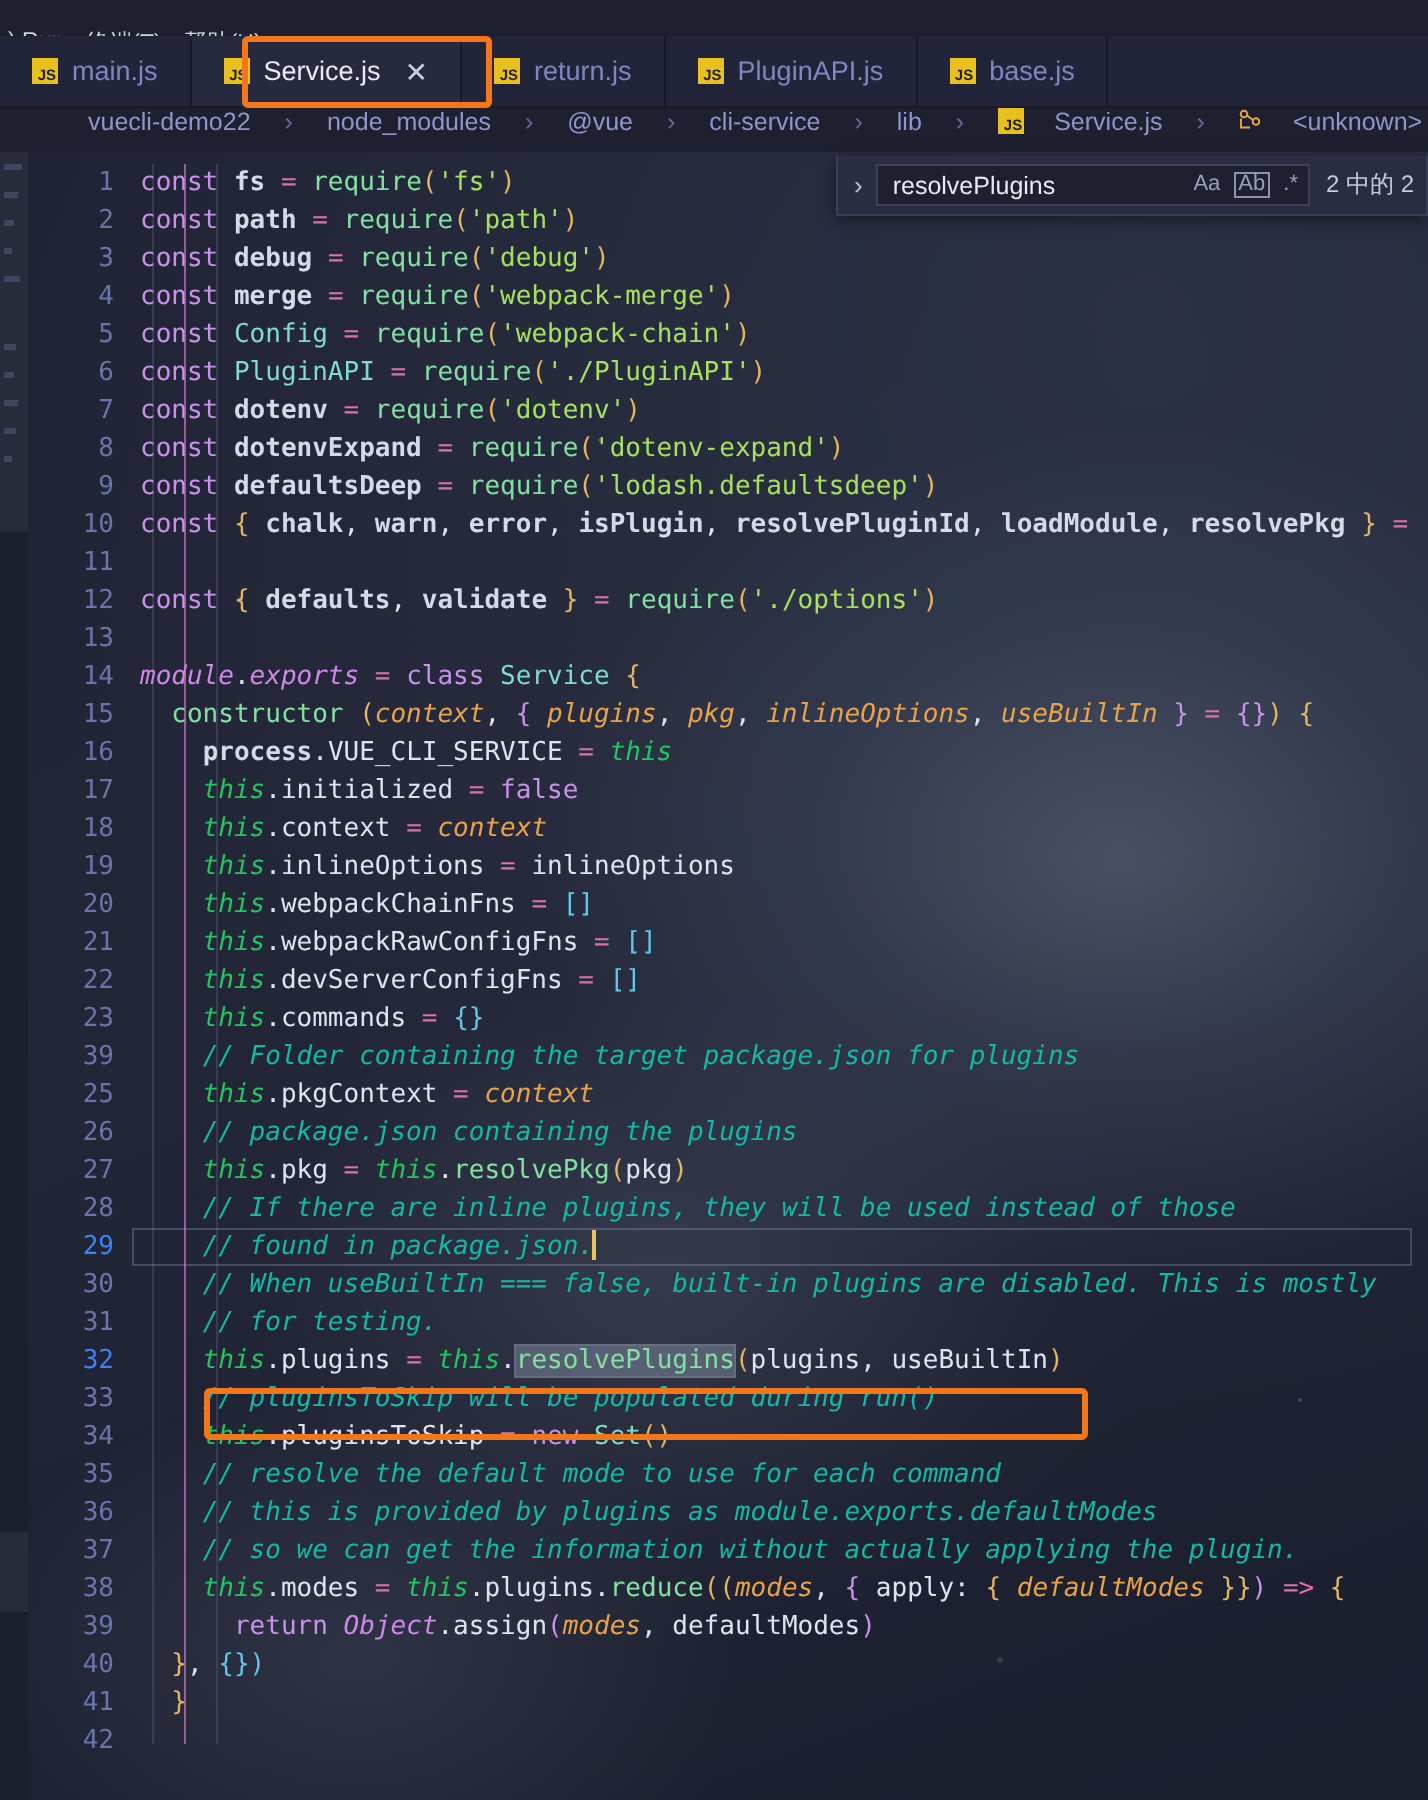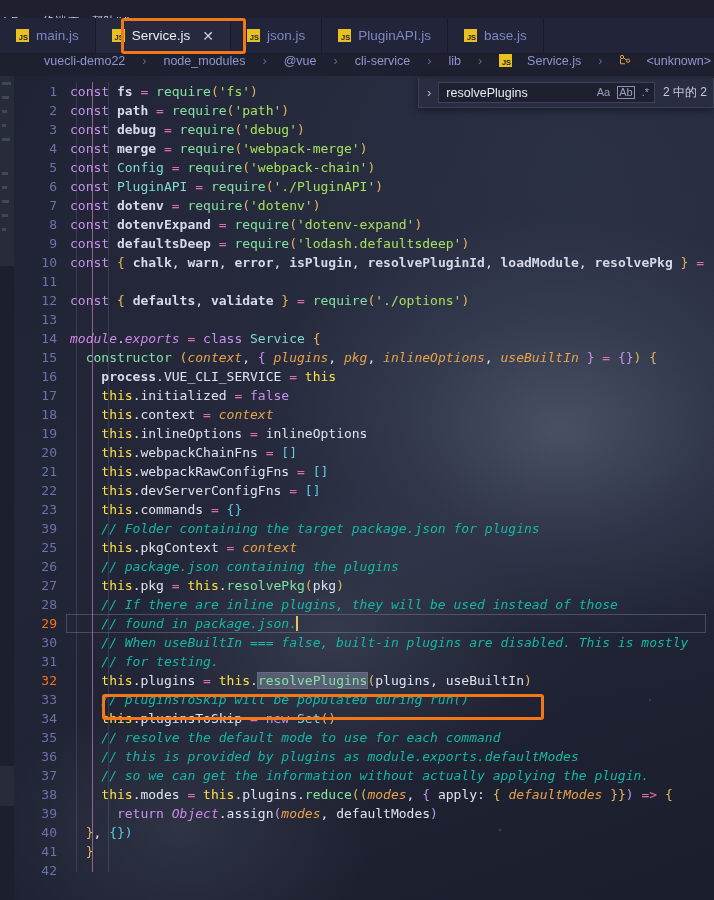--- a/index.html
+++ b/index.html
@@ -109,37 +109,37 @@
   .left-strip .slider {
     position: absolute; left: 0; width: 14px; background: rgba(255,255,255,0.055);
   }
   .gutter {
     width: 52px; flex: 0 0 52px;
     text-align: right; padding-right: 9px; padding-top: 6px;
     color: #6b73ab; background: transparent;
     user-select: none;
   }
   .gutter div { height: 19px; line-height: 19px; }
-  .gutter div.cur { color: #f97316; }
+  .gutter div.cur { color: #3b82f6; }
   .code {
     flex: 1; padding-top: 6px; position: relative;
     overflow: hidden; white-space: pre;
   }
   .code .ln { height: 19px; line-height: 19px; position: relative; padding-left: 4px; }
 
   
   .guide {
     position: absolute; top: 6px; width: 1px; height: 790px;
     background: rgba(130,140,190,0.22); z-index: 1;
   }
   .guide.active { background: rgba(200,120,190,0.70); }
 
   
   .kw   { color: #c792ea; }          
-  .kw2  { color: #fde047; } 
+  .kw2  { color: #22c55e; font-style: italic; } 
   .var  { color: #d5d9e8; font-weight: bold; }
   .cls  { color: #7fdbca; }
   .fn   { color: #82e0a0; }
   .str  { color: #a6e05f; }
   .par  { color: #e4b55e; }
   .par2 { color: #c792ea; }
   .par3 { color: #5ec8e8; }
   .op   { color: #e06fb0; }
   .com  { color: #14b8a6; font-style: italic; }
   .prm  { color: #e8a24a; font-style: italic; }
@@ -223,21 +223,21 @@
       <span class="js-icon">JS</span>
       <span>main.js</span>
     </div>
     <div class="tab active">
       <span class="js-icon">JS</span>
       <span>Service.js</span>
       <span class="tab-close">✕</span>
     </div>
     <div class="tab">
       <span class="js-icon">JS</span>
-      <span>json.js</span>
+      <span>return.js</span>
     </div>
     <div class="tab">
       <span class="js-icon">JS</span>
       <span>PluginAPI.js</span>
     </div>
     <div class="tab">
       <span class="js-icon">JS</span>
       <span>base.js</span>
     </div>
     <div class="tab tab-rest"></div>

